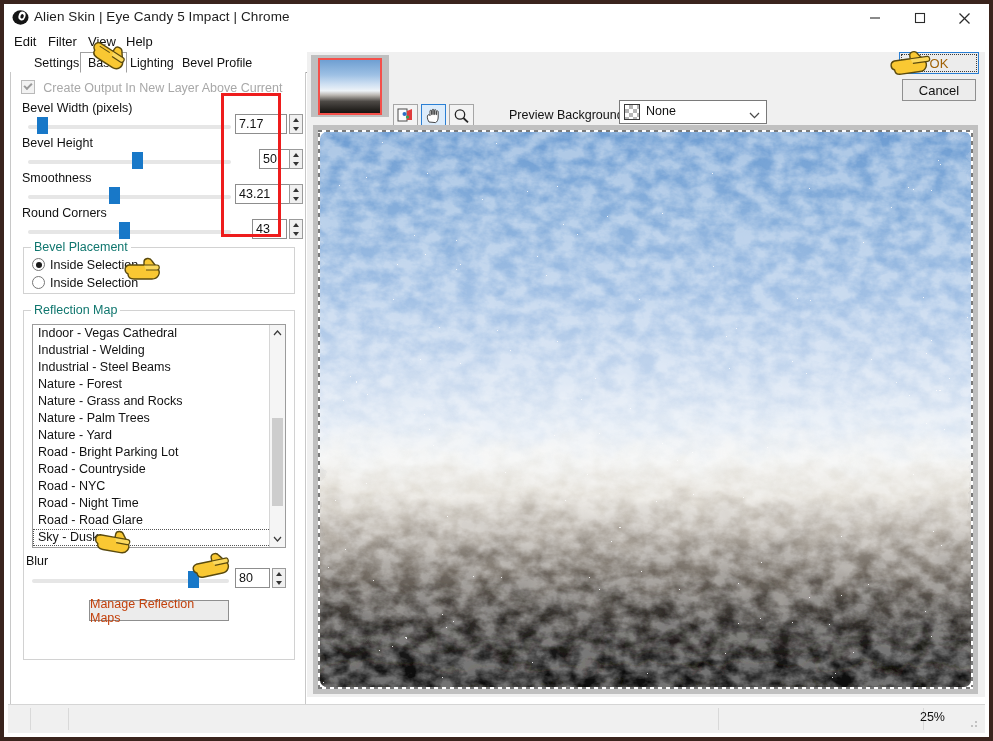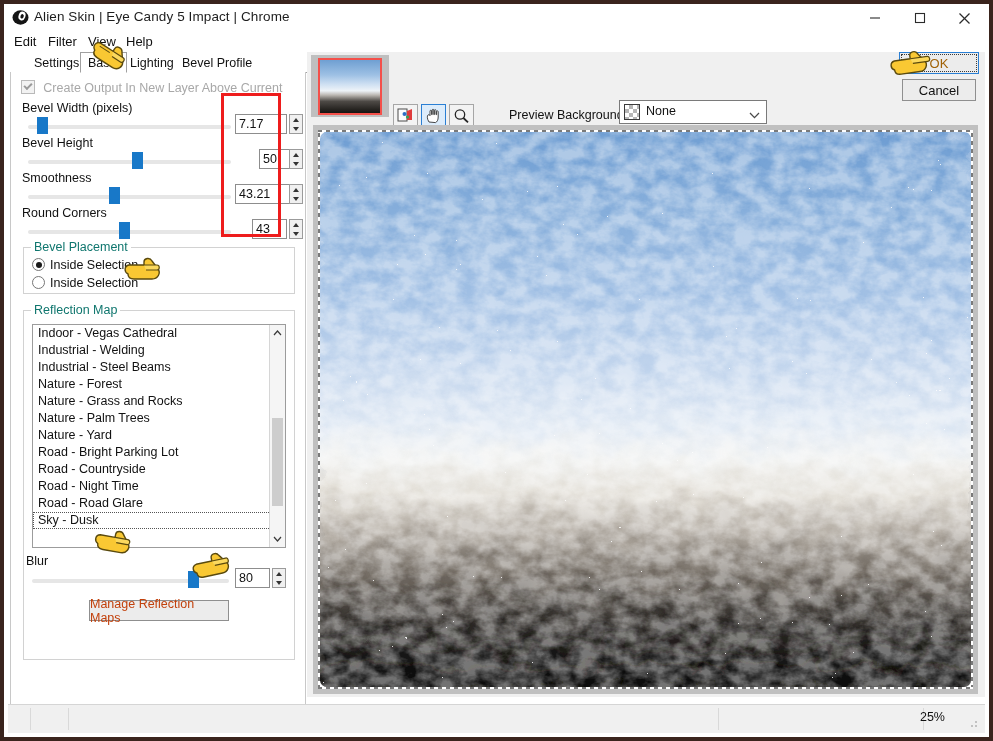--- a/index.html
+++ b/index.html
@@ -353,20 +353,21 @@
         <div id="rm-list">
             <div class="listitem">Indoor - Vegas Cathedral</div>
             <div class="listitem">Industrial - Welding</div>
             <div class="listitem">Industrial - Steel Beams</div>
             <div class="listitem">Nature - Forest</div>
             <div class="listitem">Nature - Grass and Rocks</div>
             <div class="listitem">Nature - Palm Trees</div>
             <div class="listitem">Nature - Yard</div>
             <div class="listitem">Road - Bright Parking Lot</div>
             <div class="listitem">Road - Countryside</div>
+            <div class="listitem">Road - NYC</div>
             <div class="listitem">Road - Night Time</div>
             <div class="listitem">Road - Road Glare</div>
             <div class="listitem sel">Sky - Dusk</div>
           </div>
         <div class="lsb">
           <span class="arrow up">
             <svg width="9" height="6" viewBox="0 0 9 6">
                 <polyline points="1,5 4.5,1 8,5" fill="none" stroke="#3a3a3a" stroke-width="1.2"></polyline>
               </svg>
           </span>

